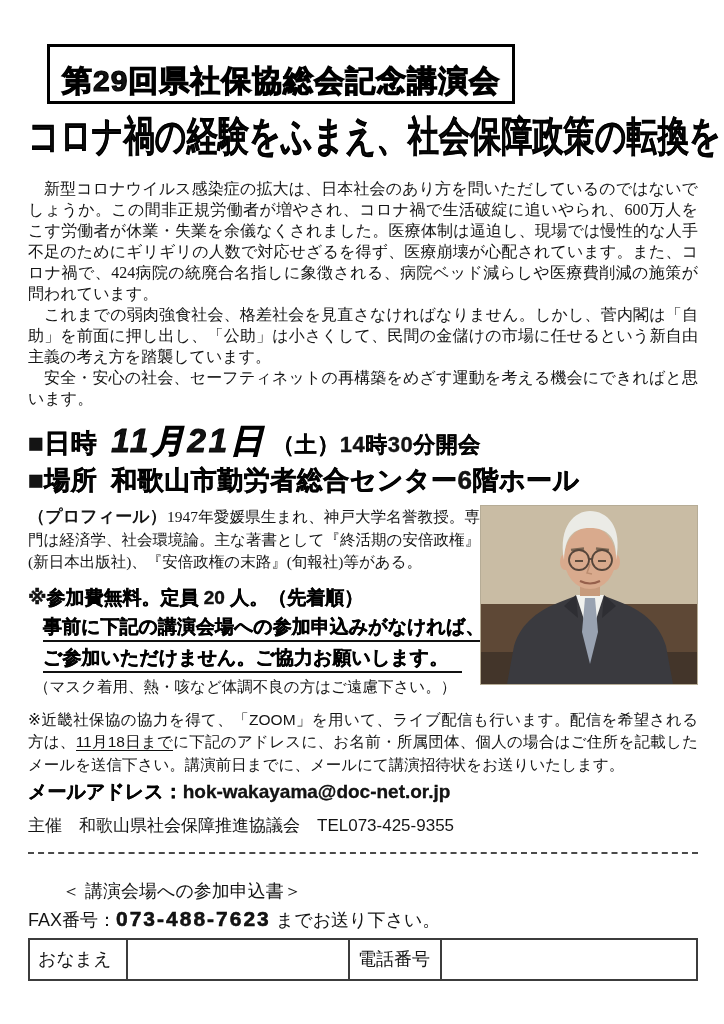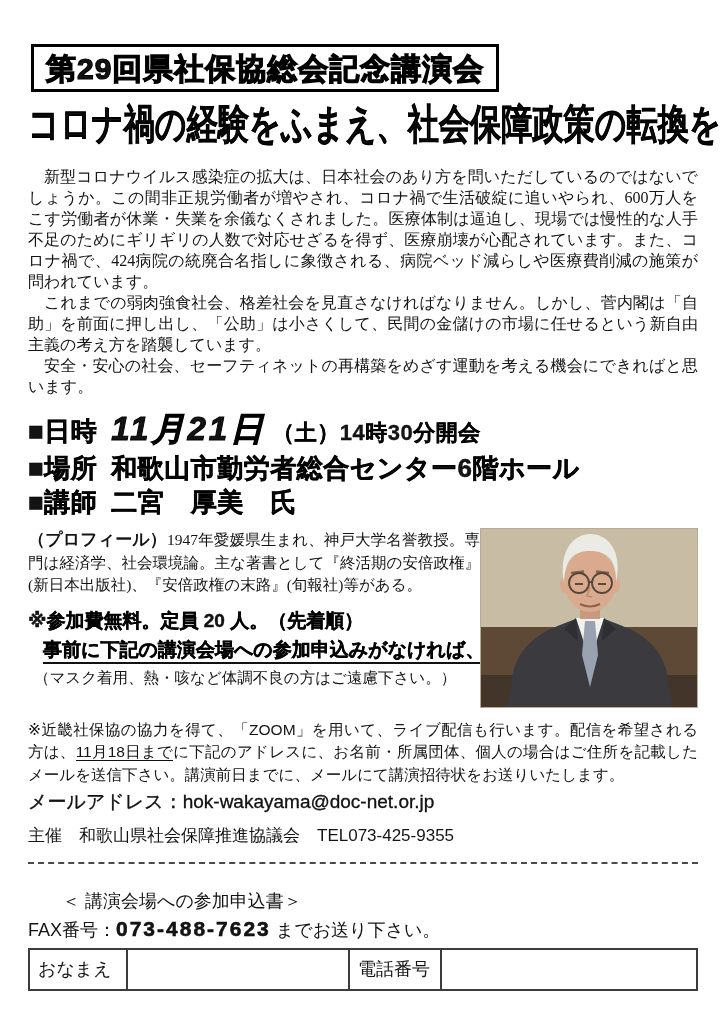--- a/index.html
+++ b/index.html
@@ -5,22 +5,22 @@
   * { margin:0; padding:0; box-sizing:border-box; }
   html,body { background:#e8e8e8; }
   body { font-family:"Liberation Serif","DejaVu Serif",serif; color:#141414; }
   .page {
     position:relative; width:724px; height:1024px; margin:0 auto;
     background:#ffffff; overflow:hidden; padding:44px 26px 0 28px;
   }
 
   
   .banner {
-    display:inline-block; margin-left:3px;
-    border:3px solid #000; padding:5px 12px 4px;
+    display:inline-block; margin-left:19px;
+    border:3px solid #000; padding:17px 12px 4px;
     font-family:"Liberation Sans","DejaVu Sans",sans-serif;
     font-weight:900; font-size:30px; letter-spacing:1px; line-height:1.1;
     -webkit-text-stroke:1.2px #000;
   }
 
   
   .main-title-wrap { margin-top:9px; height:56px; }
   .main-title {
     display:inline-block; white-space:nowrap;
     font-weight:700; font-size:41px; line-height:1.15;
@@ -64,21 +64,21 @@
   .photo-frame {
     flex:0 0 218px; width:218px; height:180px;
     border:1px solid #b6ac96; background:#c9bca4; overflow:hidden;
   }
 
   
   .zoom-section { margin-top:11px; font-size:15.5px; line-height:1.45; text-align:justify;
     font-family:"Liberation Sans","DejaVu Sans",sans-serif; }
   .u-date { border-bottom:1.5px solid #111; }
   .email-line { margin-top:2px; font-family:"Liberation Sans","DejaVu Sans",sans-serif;
-    font-weight:400; font-size:19px; -webkit-text-stroke:0.3px #000; }
+    font-weight:700; font-size:19px; -webkit-text-stroke:0.3px #000; }
 
   
   .organizers { margin-top:9px; 
     font-family:"Liberation Sans","DejaVu Sans",sans-serif; font-size:17px; line-height:1.3; }
 
   
   .dashed { margin-top:15px; border-top:2px dashed #4a4a4a; height:0; }
 
   
   .form-section { margin-top:25px; font-family:"Liberation Sans","DejaVu Sans",sans-serif; }
@@ -108,33 +108,31 @@
     <p>安全・安心の社会、セーフティネットの再構築をめざす運動を考える機会にできればと思います。</p>
   </div>
 
   <div class="details">
     <div class="detail-line">
       <span class="detail-label">■日時</span><span class="big-date">11月21日</span><span class="date-rest">（土）14時30分開会</span>
     </div>
     <div class="detail-line">
       <span class="detail-label">■場所</span><span>和歌山市勤労者総合センター6階ホール</span>
     </div>
-    <div class="detail-line">
-      <span class="detail-label">■講師</span><span>二宮　厚美　氏</span>
-    </div>
   </div>
 
   <div class="mid-row">
     <div class="mid-left">
       <p class="profile">
         <span class="profile-label">（プロフィール）</span><span>1947年愛媛県生まれ、神戸大学名誉教授。専門は経済学、社会環境論。主な著書として『終活期の安倍政権』(新日本出版社)、『安倍政権の末路』(旬報社)等がある。</span>
       </p>
       <div class="notice">
         <div class="notice-fee">※参加費無料。定員 20 人。（先着順）</div>
         <div><span class="notice-underline">事前に下記の講演会場への参加申込みがなければ、</span></div>
+        <div><span class="notice-underline">ご参加いただけません。ご協力お願いします。</span></div>
         <div class="notice-mask">（マスク着用、熱・咳など体調不良の方はご遠慮下さい。）</div>
       </div>
     </div>
 
     <figure class="photo-frame">
       <svg width="216" height="178" viewBox="0 0 216 178" xmlns="http://www.w3.org/2000/svg">
         <rect x="0" y="0" width="216" height="178" fill="#c9bca4"></rect>
         <rect x="0" y="98" width="216" height="80" fill="#5e4836"></rect>
         <rect x="0" y="146" width="216" height="32" fill="#43352a"></rect>
         <path d="M26,178 L33,140 C40,116 60,103 79,96 L97,89 L121,89 L139,96 C158,103 178,116 185,140 L192,178 Z" fill="#3a3a3f"></path>

